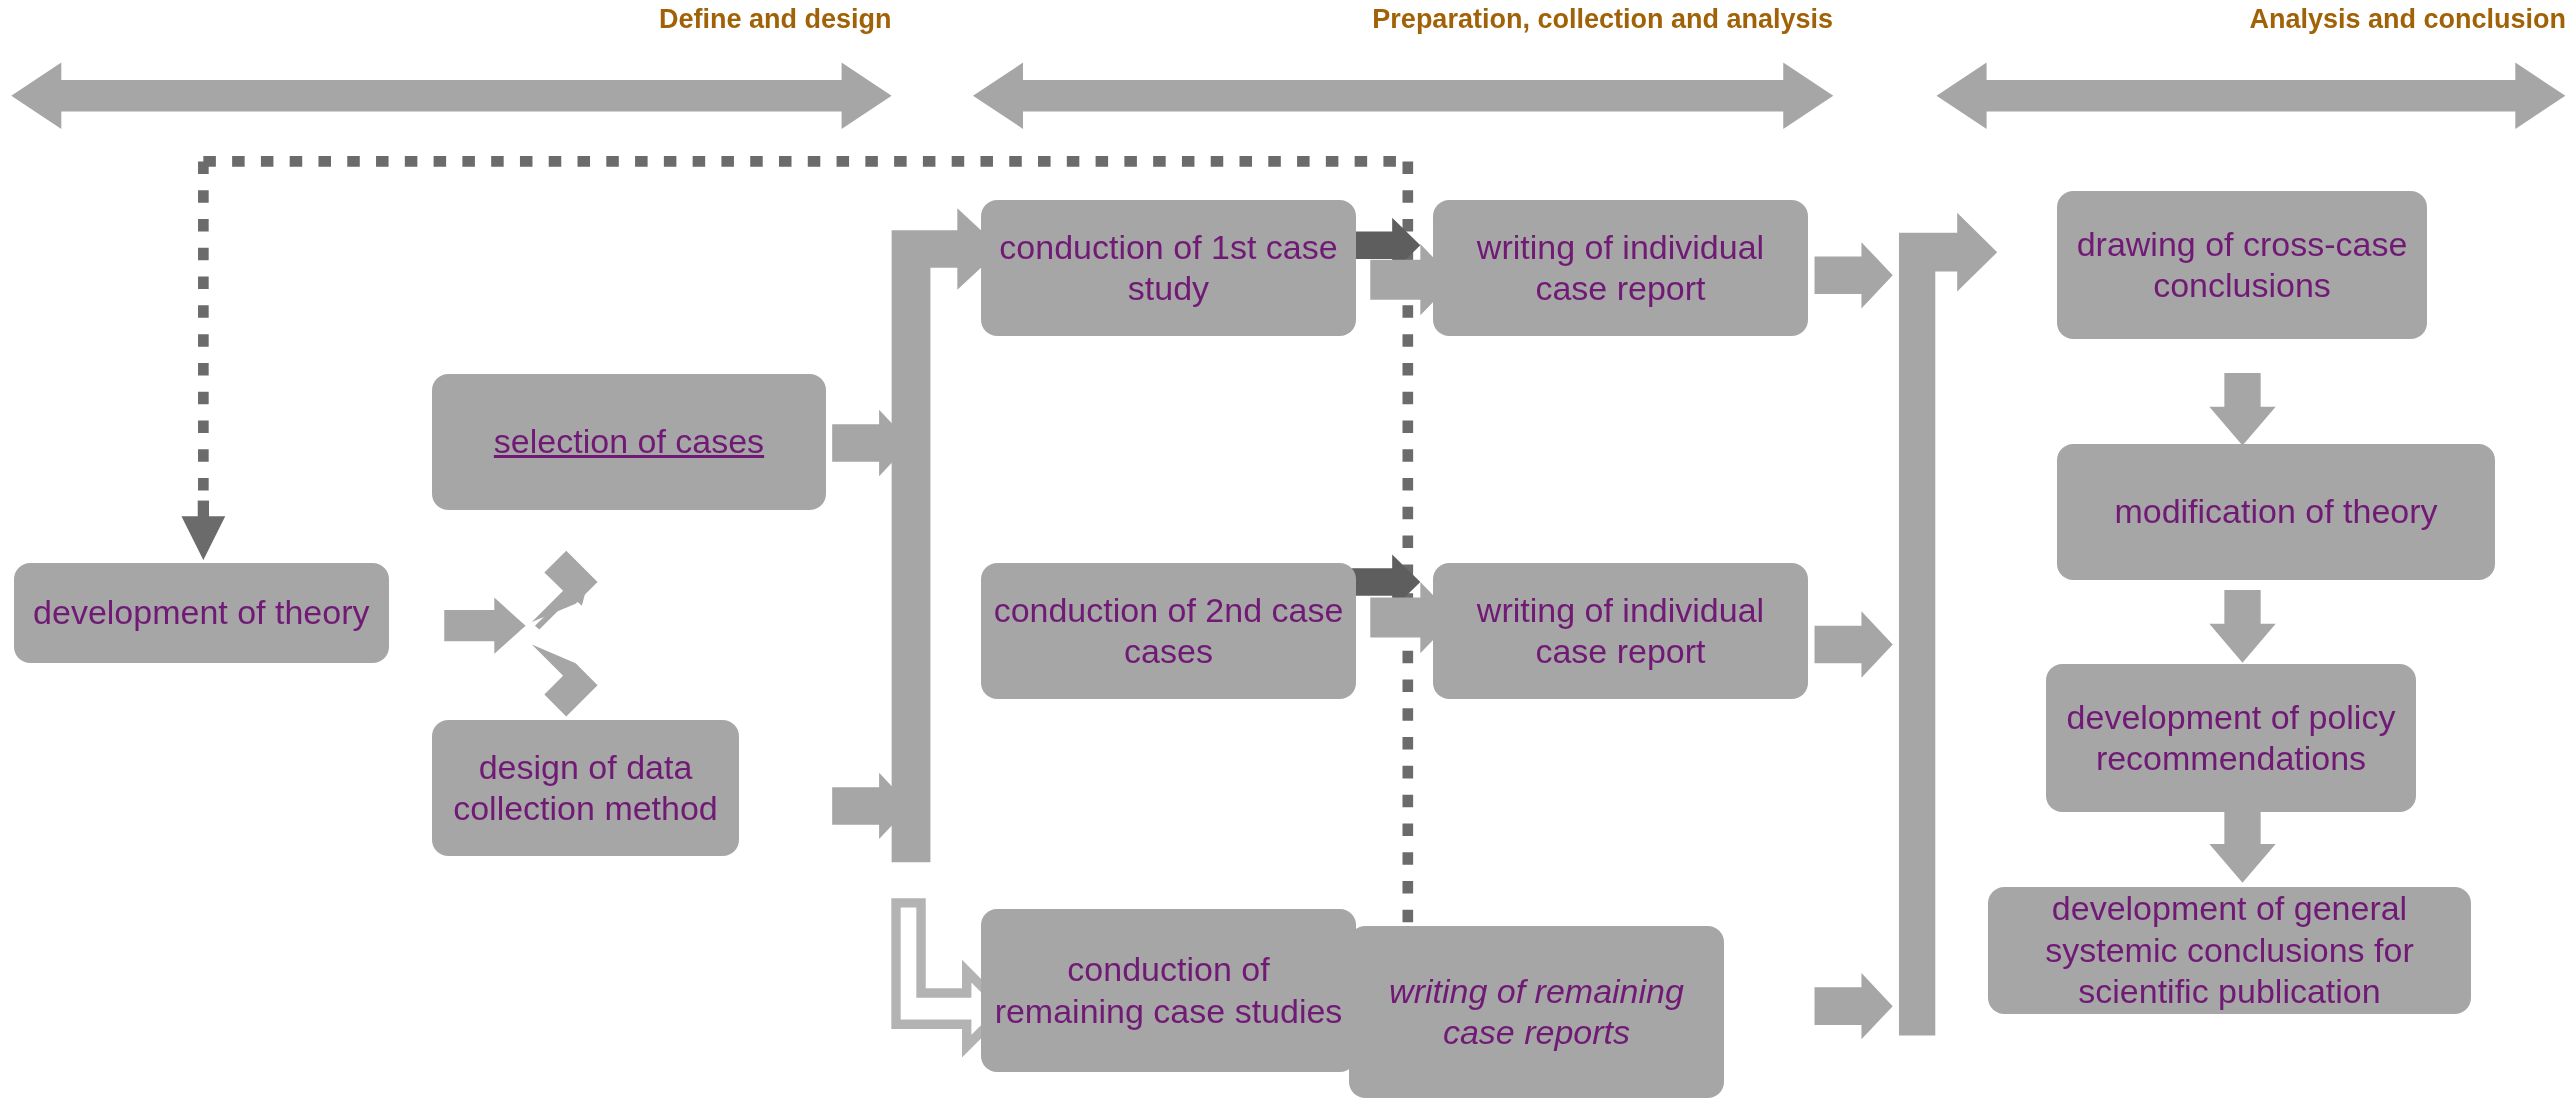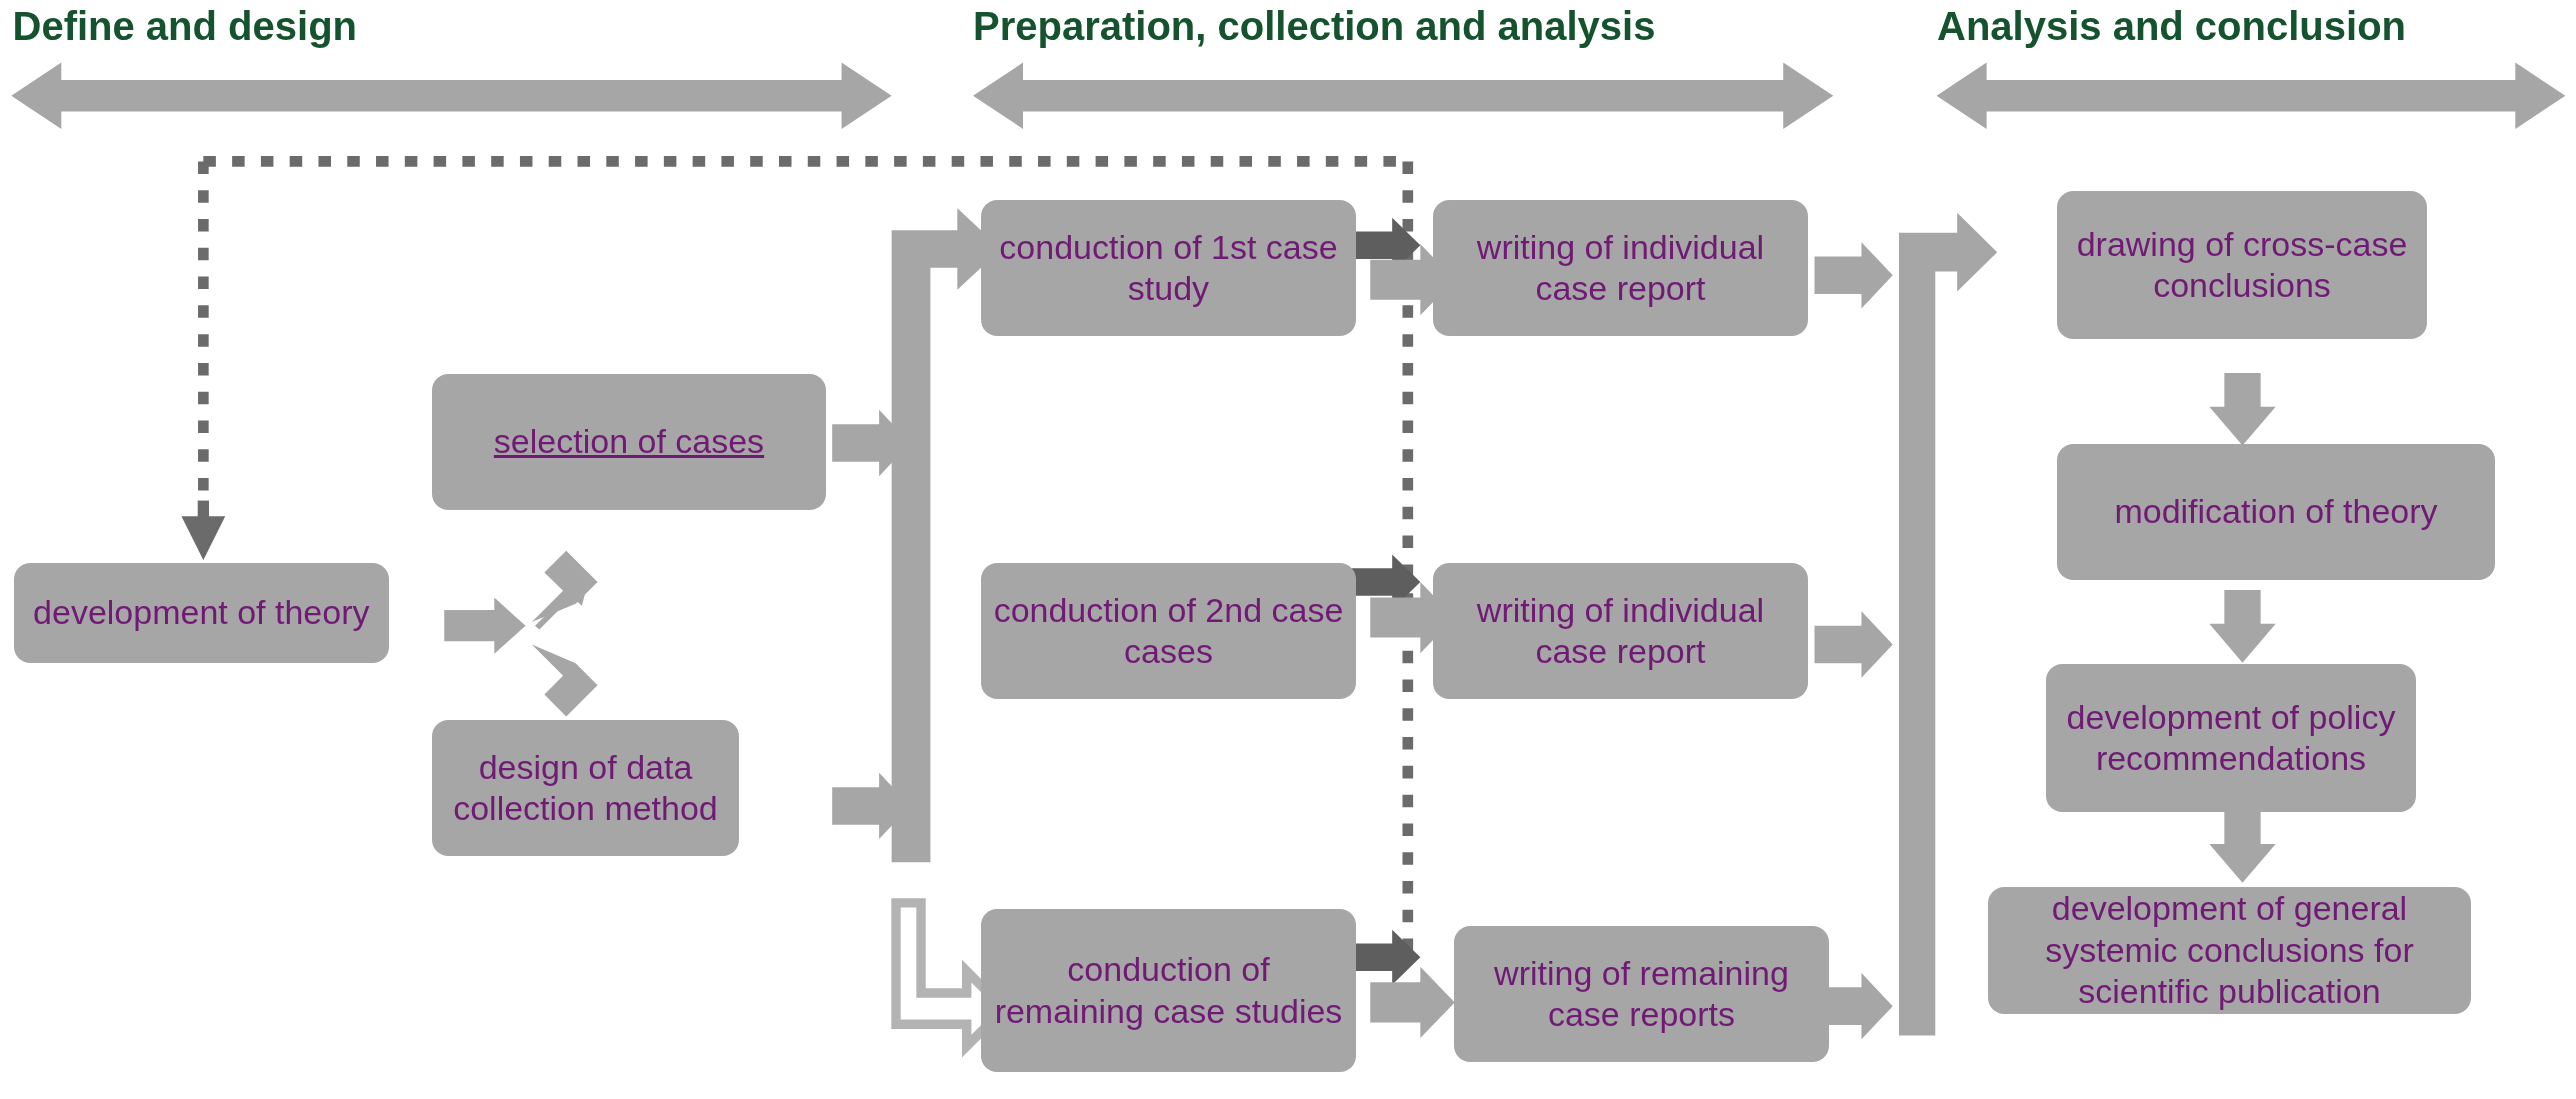--- a/index.html
+++ b/index.html
@@ -1,18 +1,18 @@
 <!DOCTYPE html>
 <html style="font-size:10px"><head>
 <meta charset="utf-8">
 <style>
   html,body{margin:0;padding:0;background:#fff;}
   body{font-family:"Liberation Sans",sans-serif;}
   #stage{position:relative;width:2576px;height:1100px;background:#fff;overflow:hidden;}
-  .hdr-label{position:absolute;font-weight:bold;font-size:40px;color:#14532d;text-align:left;white-space:nowrap;}
+  .hdr-label{position:absolute;font-weight:bold;font-size:27px;color:#a16207;text-align:right;white-space:nowrap;}
   .box{position:absolute;background:#A6A6A6;border-radius:16.3px;color:#701a75;font-size:34px;line-height:1.22;
        display:flex;align-items:center;justify-content:center;text-align:center;padding:0 11.3px;box-sizing:border-box;}
   .svgl{position:absolute;left:0;top:0;width:2576px;height:1100px;pointer-events:none;}
 </style>
 </head>
 <body>
 
 <div id="stage">
 
   <div class="hdr-label" style="left:12.5px;top:3.8px;width:879px;">Define and design</div>
@@ -118,21 +118,21 @@
   <div class="box" style="left:981px;top:200px;width:375px;height:136px;">conduction of 1st case study</div>
 
   <div class="box" style="left:981px;top:563px;width:375px;height:136px;">conduction of 2nd case cases</div>
 
   <div class="box" style="left:981px;top:909px;width:375px;height:163px;border-radius:16px;">conduction of remaining case studies</div>
 
   <div class="box" style="left:1433px;top:200px;width:375px;height:136px;">writing of individual case report</div>
 
   <div class="box" style="left:1433px;top:563px;width:375px;height:136px;">writing of individual case report</div>
 
-  <div class="box" style="left:1454px;top:926px;width:375px;height:136px;">writing of remaining case reports</div>
+  <div class="box" style="left:1349px;top:926px;width:375px;height:172px;font-style:italic;">writing of remaining case reports</div>
 
   <div class="box" style="left:2057px;top:191px;width:370px;height:148px;">drawing of cross-case conclusions</div>
 
   <div class="box" style="left:2057px;top:444px;width:438px;height:136px;">modification of theory</div>
 
   <div class="box" style="left:2046px;top:664px;width:370px;height:148px;">development of policy recommendations</div>
 
   <div class="box" style="left:1988px;top:887px;width:483px;height:127px;">development of general systemic conclusions for scientific publication</div>
 
 </div>

